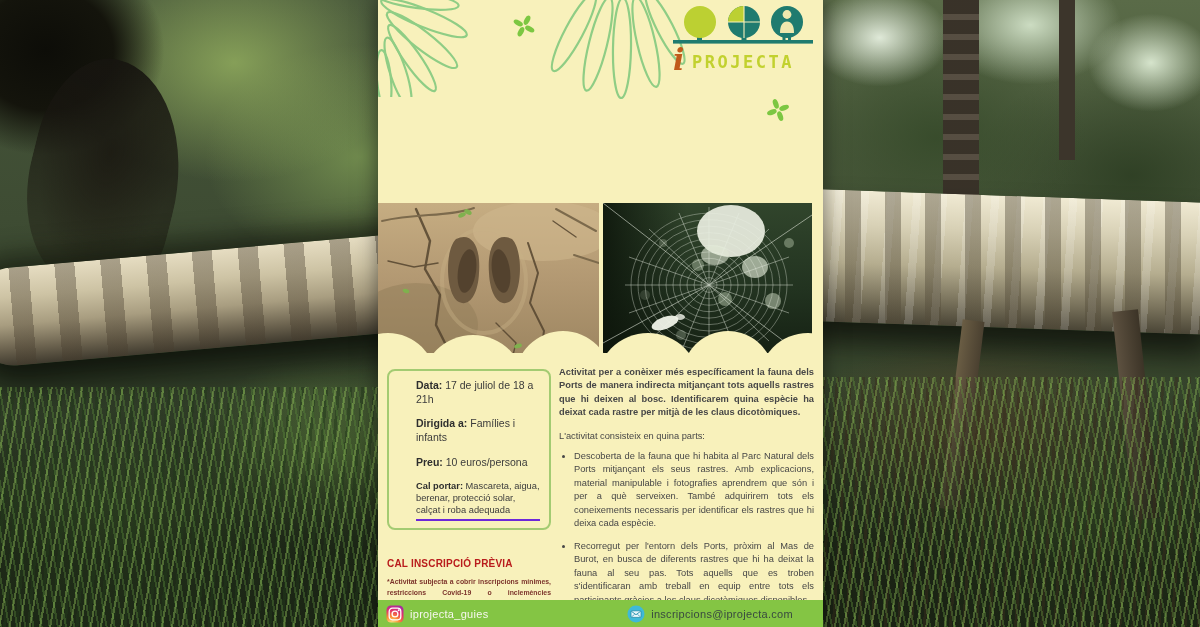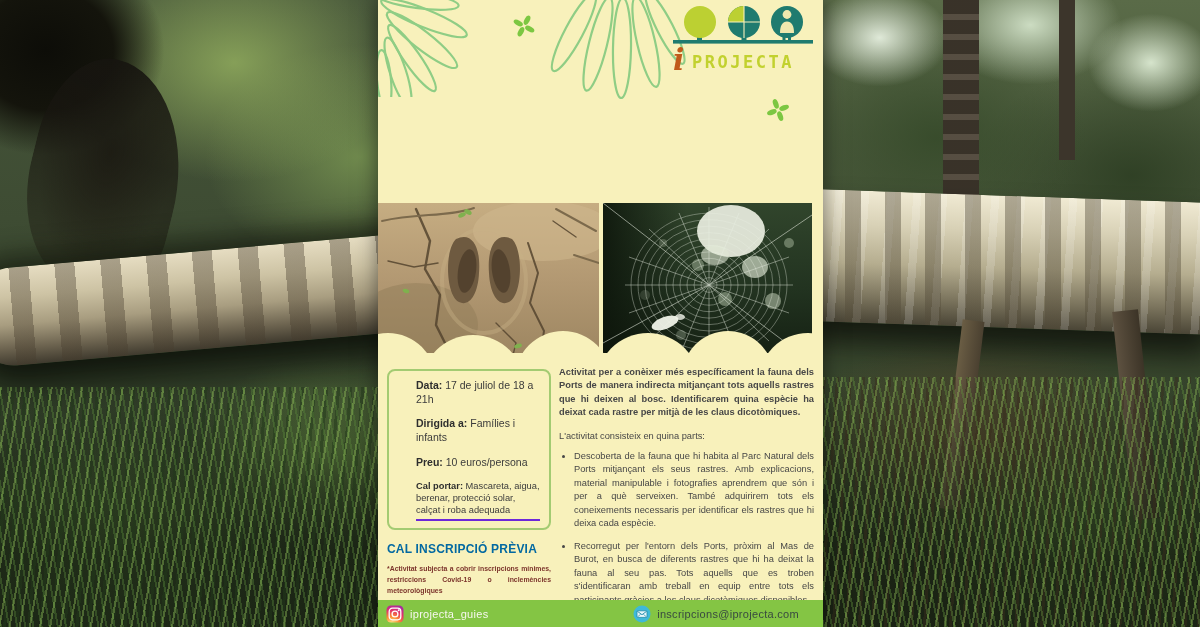--- a/index.html
+++ b/index.html
@@ -83,33 +83,33 @@
   .photo.tracks{left:0;width:221px;}
   .photo.web{left:225px;width:209px;}
   .scallop{position:absolute;left:0;bottom:-1px;width:445px;height:42px;}
 
   
   .left-col{position:absolute;left:9px;top:369px;width:164px;}
   .info-box{border:2px solid #a3cb72;border-radius:8px;padding:8px 9px 7px 27px;background:transparent;}
   .field{margin:0 0 11px 0;font-size:10.5px;line-height:1.3;color:#3b3b3b;}
   .field strong{color:#2e2e2e;}
   .field.small{font-size:9.3px;margin-bottom:0;padding-bottom:3px;border-bottom:2px solid #6d28d9;}
-  .inscription-heading{margin:12px 0 0 0;font-size:12px;font-weight:bold;color:#0369a1;letter-spacing:.2px;}
+  .inscription-heading{margin:28px 0 0 0;font-size:10px;font-weight:bold;color:#b91c1c;letter-spacing:.2px;}
   .fine-print{margin:8px 0 0 0;font-size:6.9px;font-weight:bold;color:#7c342c;line-height:1.55;text-align:justify;}
 
   
   .right-col{position:absolute;left:181px;top:366px;width:255px;color:#474747;}
   .desc{margin:0 0 11px 0;font-size:9.3px;line-height:1.45;text-align:justify;font-weight:bold;}
   .parts-intro{margin:0 0 9px 0;font-size:9.3px;}
   .bullets{margin:0;padding:0 0 0 15px;list-style:disc;}
   .bullets li{font-size:9.3px;line-height:1.45;text-align:justify;margin-bottom:9px;}
 
   
   .contact-bar{position:absolute;left:0;bottom:0;width:445px;height:27px;background:#84c544;
-    display:flex;align-items:center;justify-content:space-between;padding:0 24px 0 8px;box-sizing:border-box;}
+    display:flex;align-items:center;justify-content:space-between;padding:0 30px 0 8px;box-sizing:border-box;}
   .contact{display:flex;align-items:center;gap:6px;}
   .contact .txt{font-size:11px;letter-spacing:.3px;}
   .ig-txt{color:#f7f7ee;}
   .mail-txt{color:#394a40;}
   .phone-txt{color:#394a40;}
 </style>
 </head>
 <body>
 
 <div class="stage">

